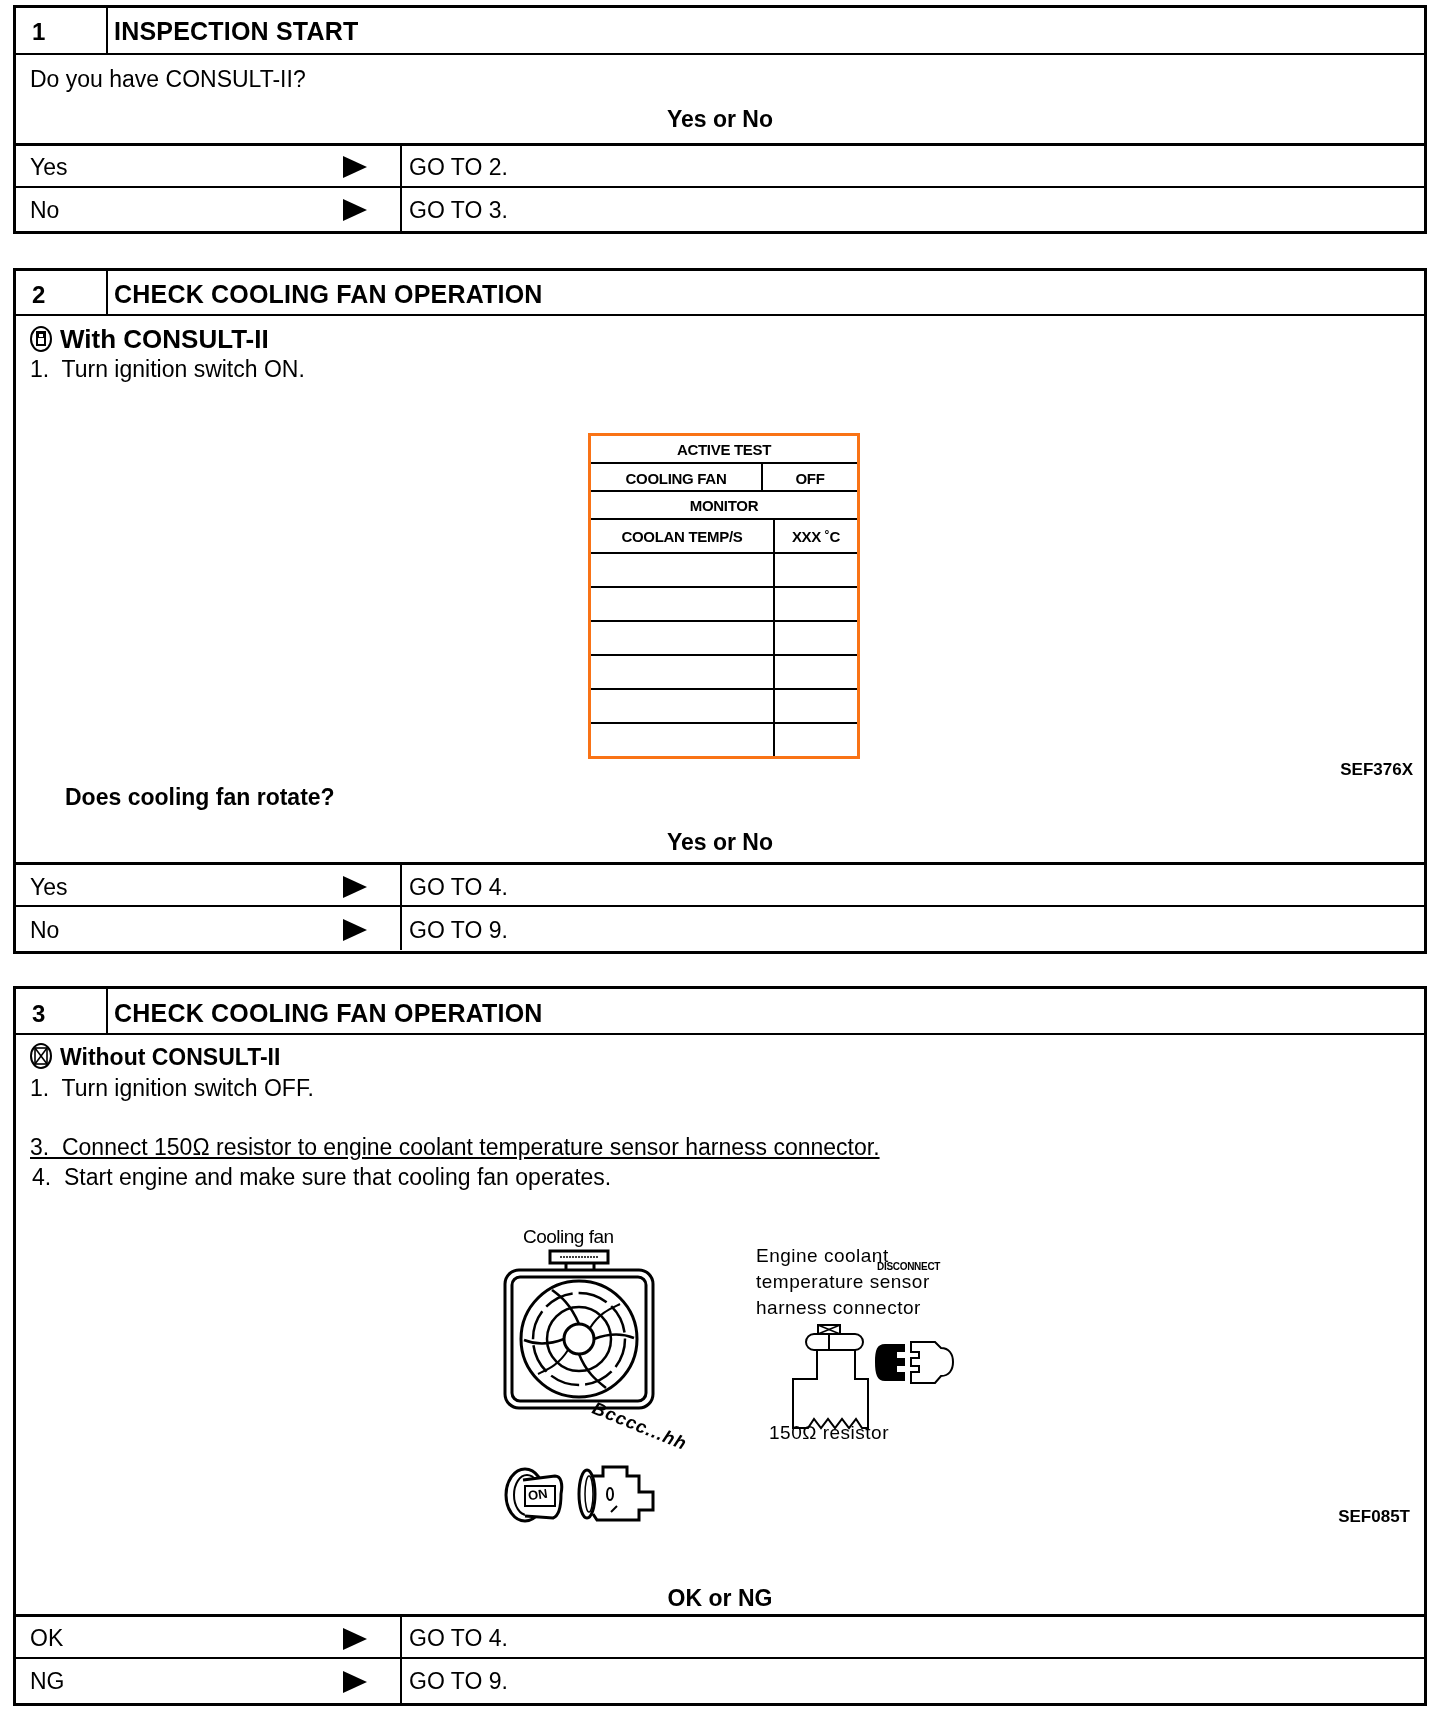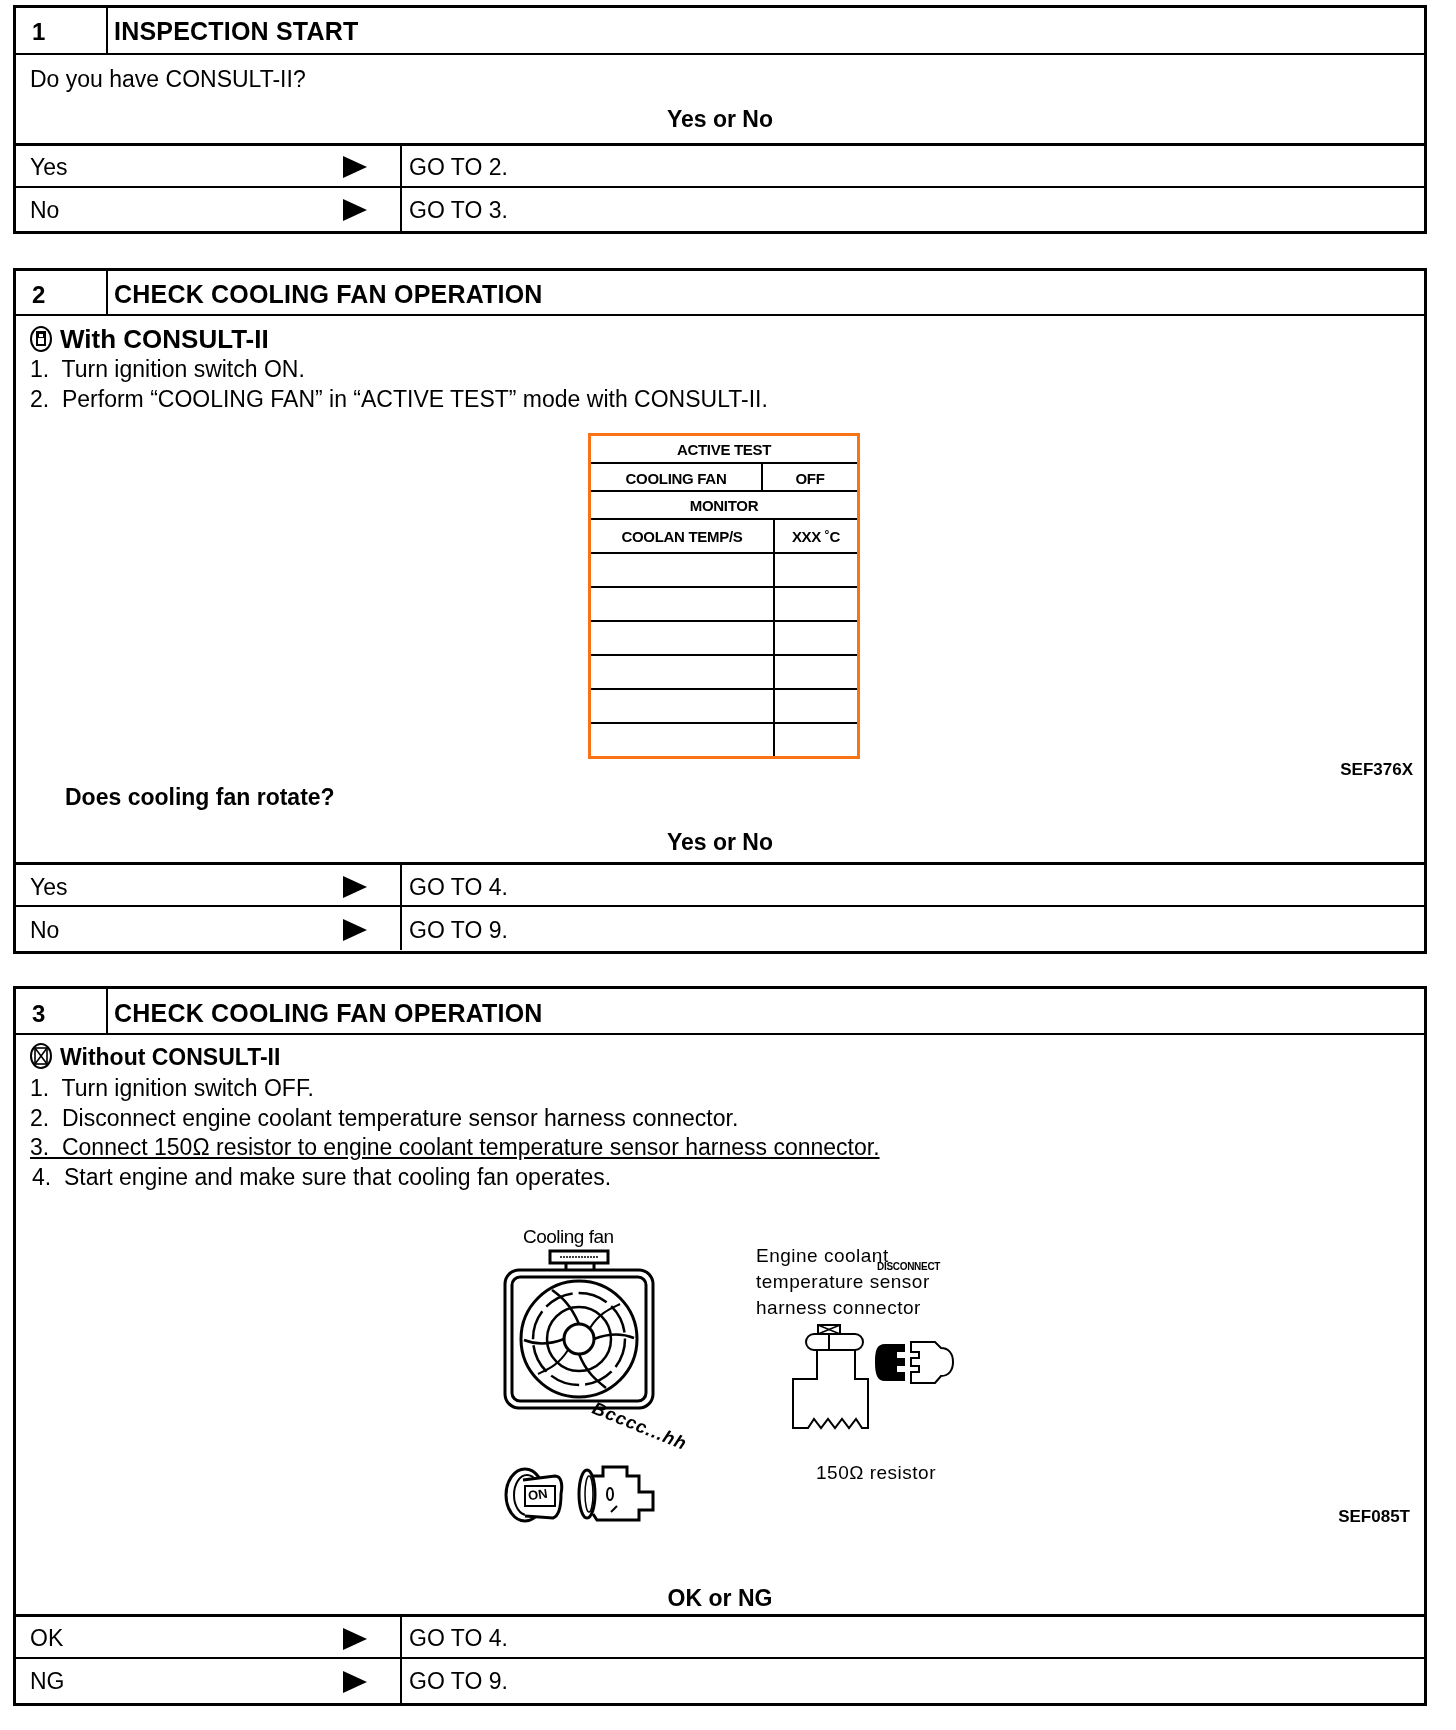--- a/index.html
+++ b/index.html
@@ -59,21 +59,20 @@
   <div class="hdr-title" style="top:9px;">CHECK COOLING FAN OPERATION</div>
   <div class="hline" style="top:43px;"></div>
 
   <div class="txt bold" style="left:14px; top:53px; font-size:26px;">
     <span class="icon-circle">
       <span style="position:absolute; left:4px; top:3px; width:10px; height:15px; border:2px solid #000; box-sizing:border-box;"></span>
       <span style="position:absolute; left:6px; top:5px; width:6px; height:5px; border:1px solid #000; box-sizing:border-box;"></span>
     </span><span>With CONSULT-II</span>
   </div>
   <div class="txt" style="left:14px; top:85px; white-space:pre;">1.  Turn ignition switch ON.</div>
-  <div class="txt" style="left:14px; top:115px; white-space:pre;">2.  Perform “COOLING FAN” in “ACTIVE TEST” mode with CONSULT-II.</div>
 </div>
 
 <div class="at">
   <div class="at-cell" style="left:0; width:266px; top:5px;">ACTIVE TEST</div>
   <div class="abs" style="left:0; width:266px; top:26px; border-top:2px solid #000;"></div>
   <div class="at-cell" style="left:0; width:170px; top:34px;">COOLING FAN</div>
   <div class="abs" style="left:170px; top:26px; height:28px; border-left:2px solid #000;"></div>
   <div class="at-cell" style="left:172px; width:94px; top:34px;">OFF</div>
   <div class="abs" style="left:0; width:266px; top:54px; border-top:2px solid #000;"></div>
   <div class="at-cell" style="left:0; width:266px; top:61px;">MONITOR</div>
@@ -117,21 +116,20 @@
   <div class="txt bold" style="left:14px; top:54px;">
     <span class="icon-circle">
       <svg width="18" height="22" viewBox="0 0 18 22" style="position:absolute; left:0; top:0;">
         <rect x="3" y="3" width="12" height="16" fill="none" stroke="#000" stroke-width="1.6"></rect>
         <line x1="3" y1="3" x2="15" y2="19" stroke="#000" stroke-width="1.6"></line>
         <line x1="15" y1="3" x2="3" y2="19" stroke="#000" stroke-width="1.6"></line>
       </svg>
     </span><span>Without CONSULT-II</span>
   </div>
   <div class="txt" style="left:14px; top:86px; white-space:pre;">1.  Turn ignition switch OFF.</div>
-  <div class="txt" style="left:14px; top:116px; white-space:pre;">2.  Disconnect engine coolant temperature sensor harness connector.</div>
   <div class="txt" style="left:14px; top:145px; white-space:pre;text-decoration:underline;">3.  Connect 150Ω resistor to engine coolant temperature sensor harness connector.</div>
   <div class="txt" style="left:16px; top:175px; white-space:pre;">4.  Start engine and make sure that cooling fan operates.</div>
 
   <div class="figcode" style="top:518px;">SEF085T</div>
   <div class="center-label" style="top:596px;">OK or NG</div>
   <div class="hline thick" style="top:625px;"></div>
   <div class="vline" style="left:384px; top:625px; height:89px;"></div>
   <div>
     <div class="row-label" style="top:636px;">OK</div>
     <div class="arrow" style="top:639px;"></div>
@@ -191,13 +189,13 @@
   <line x1="50" y1="2" x2="28" y2="11" stroke="#000" stroke-width="1.5"></line>
   <rect x="16" y="11" width="57" height="16" rx="8" fill="none" stroke="#000" stroke-width="2"></rect>
   <line x1="39" y1="11" x2="39" y2="27" stroke="#000" stroke-width="2"></line>
   <polyline points="27,27 27,56 3,56 3,105 18,105 24,96 31,105 38,96 45,105 52,96 59,105 66,96 72,105 78,105 78,56 65,56 65,27" fill="none" stroke="#000" stroke-width="2"></polyline>
 </svg>
 <div class="abs" style="left:877px; top:1261px; font-size:10px; font-weight:bold; letter-spacing:-0.3px;text-align:center;">DISCONNECT</div>
 <svg class="abs" style="left:875px; top:1340px;" width="80" height="45" viewBox="0 0 80 45">
   <path d="M10 4 L30 4 L30 12 L22 12 L22 18 L30 18 L30 26 L22 26 L22 32 L30 32 L30 41 L10 41 C2 41 0 34 0 22 C0 10 2 4 10 4 Z" fill="#000"></path>
   <path d="M36 2 L60 2 L66 8 C74 8 78 14 78 22 C78 30 74 36 66 36 L60 43 L36 43 L36 32 L44 32 L44 26 L36 26 L36 18 L44 18 L44 12 L36 12 Z" fill="#fff" stroke="#000" stroke-width="2"></path>
 </svg>
-<div class="diag-text" style="left:769px; top:1462px;margin-left:47px;">150Ω resistor</div>
+<div class="diag-text" style="left:769px; top:1422px;">150Ω resistor</div>
 
 </body></html>

